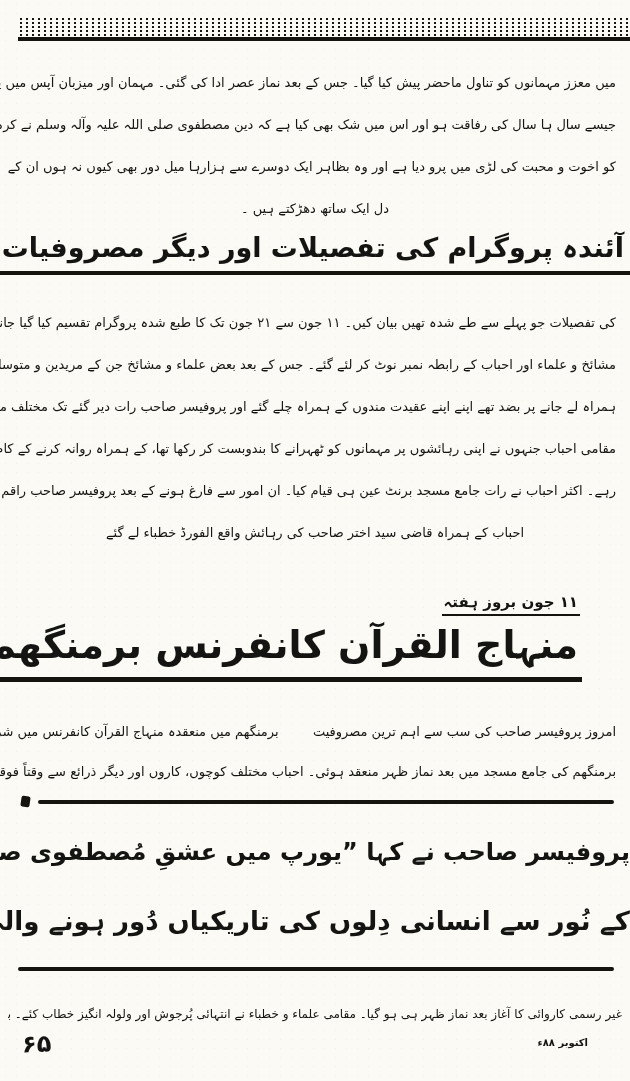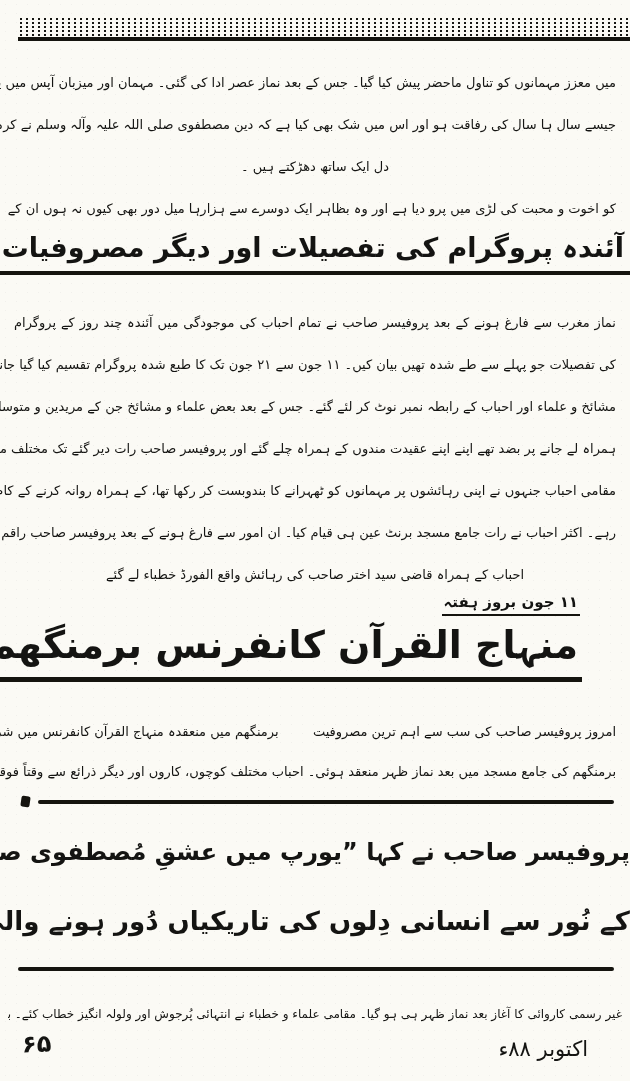--- a/index.html
+++ b/index.html
@@ -75,43 +75,42 @@
     font-size:12px;overflow:hidden;
     text-align:justify;text-align-last:justify;white-space:nowrap;
   }
   .pageno{
     position:absolute;top:1030px;left:22px;
     font-size:24px;font-weight:bold;
     transform:rotate(-2deg);
   }
   .issue{
     position:absolute;top:1037px;right:42px;
-    font-size:21px;font-weight:normal;
+    font-size:10px;font-weight:bold;
   }
 </style>
 </head>
 <body>
 
 <div class="page">
 
   <div class="band"></div>
 
   <div class="sect" style="top:62px;height:172px;">
     <div class="line">میں معزز مہمانوں کو تناول ماحضر پیش کیا گیا۔ جس کے بعد نماز عصر ادا کی گئی۔ مہمان اور میزبان آپس میں یوں گھل مل گئے</div>
     <div class="line">جیسے سال ہا سال کی رفاقت ہو اور اس میں شک بھی کیا ہے کہ دین مصطفوی صلی اللہ علیہ وآلہ وسلم نے کرہ ارضی کے مسلمانوں</div>
+    <div class="line">کو اخوت و محبت کی لڑی میں پرو دیا ہے اور وہ بظاہر ایک دوسرے سے ہزارہا میل دور بھی کیوں نہ ہوں ان کے</div>
     <div class="line centered">دل ایک ساتھ دھڑکتے ہیں ۔</div>
-    <div class="line">کو اخوت و محبت کی لڑی میں پرو دیا ہے اور وہ بظاہر ایک دوسرے سے ہزارہا میل دور بھی کیوں نہ ہوں ان کے</div>
   </div>
 
   <div class="h1wrap" style="top:232px;">
     <span class="h1">آئندہ پروگرام کی تفصیلات اور دیگر مصروفیات</span>
   </div>
 
   <div class="sect" style="top:302px;height:296px;">
-    <div class="line">نماز مغرب سے فارغ ہونے کے بعد پروفیسر صاحب نے تمام احباب کی موجودگی میں آئندہ چند روز کے پروگرام</div>
     <div class="line">کی تفصیلات جو پہلے سے طے شدہ تھیں بیان کیں۔ ۱۱ جون سے ۲۱ جون تک کا طبع شدہ پروگرام تقسیم کیا گیا جانے والے</div>
     <div class="line">مشائخ و علماء اور احباب کے رابطہ نمبر نوٹ کر لئے گئے۔ جس کے بعد بعض علماء و مشائخ جن کے مریدین و متوسلین انہیں اپنے</div>
     <div class="line">ہمراہ لے جانے پر بضد تھے اپنے اپنے عقیدت مندوں کے ہمراہ چلے گئے اور پروفیسر صاحب رات دیر گئے تک مختلف مندوبین کو</div>
     <div class="line">مقامی احباب جنہوں نے اپنی رہائشوں پر مہمانوں کو ٹھہرانے کا بندوبست کر رکھا تھا، کے ہمراہ روانہ کرنے کے کام میں مصروف</div>
     <div class="line">رہے۔ اکثر احباب نے رات جامع مسجد برنٹ عین ہی قیام کیا۔ ان امور سے فارغ ہونے کے بعد پروفیسر صاحب راقم الحروف اور بعض دیگر</div>
     <div class="line centered">احباب کے ہمراہ قاضی سید اختر صاحب کی رہائش واقع الفورڈ خطباء لے گئے</div>
   </div>
 
   <div class="datewrap" style="top:592px;">
     <span class="dateh">۱۱ جون بروز ہفتہ</span>

